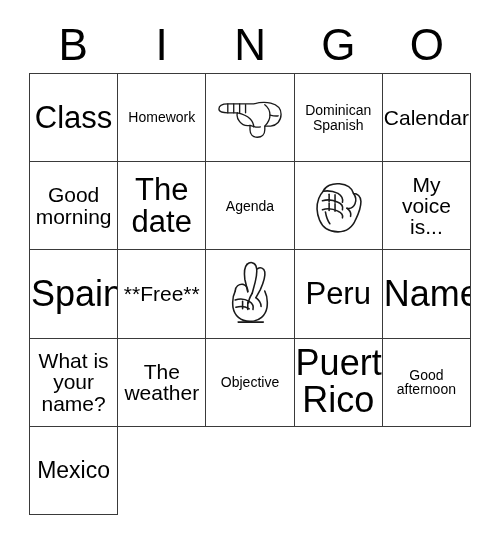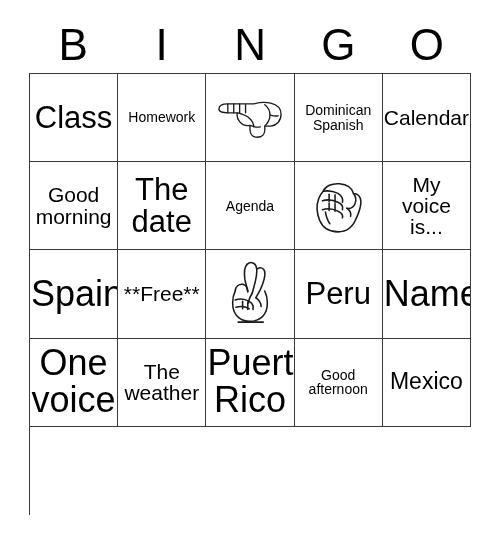--- a/index.html
+++ b/index.html
@@ -206,28 +206,32 @@
     </svg>
         </span>
       </div>
       <div class="cell">
         <span class="cell-text fs-xxl">Peru</span>
       </div>
       <div class="cell">
         <span class="cell-text fs-xl">Name</span>
       </div>
       <div class="cell">
-        <span class="cell-text fs-xl">One
-voice</span>
+        <span class="cell-text fs-m">What is
+your
+name?</span>
       </div>
       <div class="cell">
         <span class="cell-text fs-m">The
 weather</span>
       </div>
       <div class="cell">
+        <span class="cell-text fs-s">Objective</span>
+      </div>
+      <div class="cell">
         <span class="cell-text fs-xl">Puerto
 Rico</span>
       </div>
       <div class="cell">
         <span class="cell-text fs-s">Good
 afternoon</span>
       </div>
       <div class="cell">
         <span class="cell-text fs-l">Mexico</span>
       </div>

